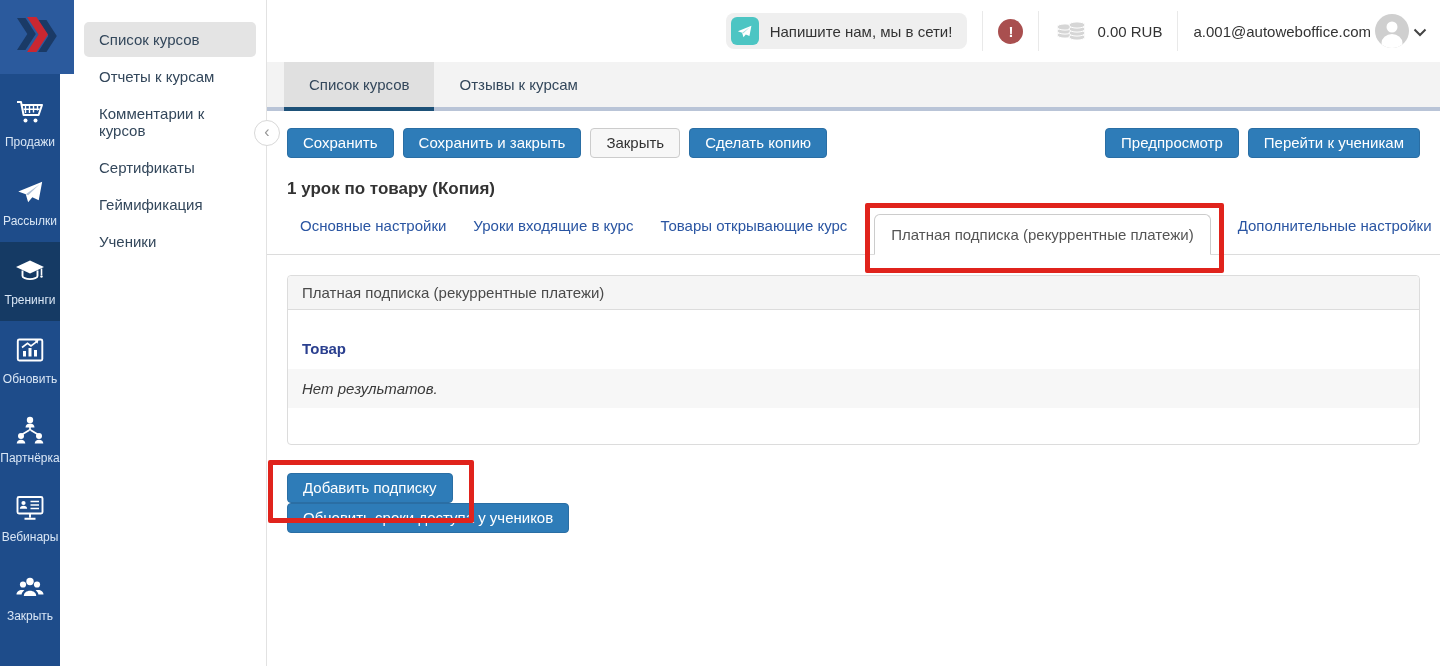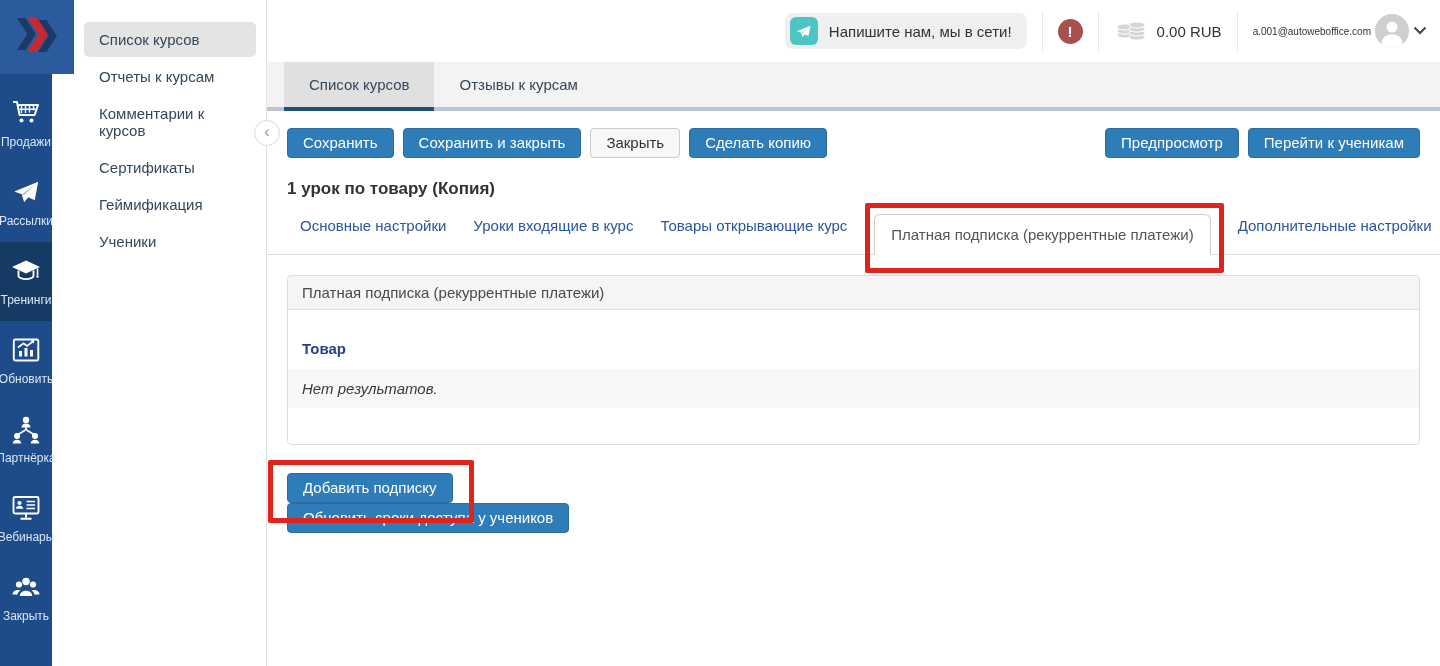--- a/index.html
+++ b/index.html
@@ -1,21 +1,21 @@
 <!DOCTYPE html>
 <html><head>
 <meta charset="utf-8">
 <style>
   * { box-sizing: border-box; margin: 0; padding: 0; }
   html,body { width:1440px; height:666px; }
   body { font-family: "Liberation Sans","DejaVu Sans",sans-serif; background:#fff; }
   .screen { position:relative; width:1440px; height:666px; overflow:hidden; background:#fff; }
 
   
-  .main-sidebar { position:absolute; left:0; top:0; width:52px; height:100%; background:#1e4c8a; z-index:3; }
+  .main-sidebar { position:absolute; left:0; top:0; width:60px; height:100%; background:#1e4c8a; z-index:3; }
   .logo { width:74px; height:74px; background:#2b5a9d; display:flex; align-items:center; justify-content:center; cursor:pointer; }
   .nav-list { margin-top:10px; }
   .nav-item { height:79px; display:flex; flex-direction:column; align-items:center; justify-content:center; gap:7px; color:#d9e6f5; font-size:12px; cursor:pointer; }
   .nav-item.active { background:#153a64; }
   .nav-item svg { display:block; }
 
   
   .second-sidebar { position:absolute; left:74px; top:0; width:193px; height:100%; background:#fff; border-right:1px solid #e2e2e2; padding-top:22px; z-index:2; }
   .side-item { margin:0 10px 2px 10px; padding:9px 15px; font-size:15px; color:#33475b; border-radius:5px; cursor:pointer; }
   .side-item.selected { background:#e4e4e4; }
@@ -24,21 +24,21 @@
 
   
   .content { position:absolute; left:267px; top:0; width:1173px; height:100%; background:#fff; }
 
   .topbar { height:62px; display:flex; align-items:center; justify-content:flex-end; gap:15px; padding:8px 13px; background:#fff; }
   .chat-pill { display:flex; align-items:center; gap:11px; background:#efefef; border-radius:8px; padding:4px 15px 4px 5px; font-size:15px; color:#333; cursor:pointer; }
   .chat-icon { width:28px; height:28px; border-radius:6px; background:#4cc5c3; display:flex; align-items:center; justify-content:center; }
   .vdiv { width:1px; height:40px; background:#e9e9e9; }
   .warn-circle { width:25px; height:25px; border-radius:50%; background:#a94f4f; color:#fff; font-weight:bold; font-size:15px; display:flex; align-items:center; justify-content:center; cursor:pointer; }
   .balance { display:flex; align-items:center; gap:9px; font-size:15px; color:#333; cursor:pointer; }
-  .account { display:flex; align-items:center; gap:4px; font-size:10px; color:#333; cursor:pointer; }
+  .account { display:flex; align-items:center; gap:4px; font-size:15px; color:#333; cursor:pointer; }
   .avatar { width:34px; height:34px; border-radius:50%; background:#cfcfcf; position:relative; overflow:hidden; }
 
   .tabbar { display:flex; padding-left:17px; background:#f3f3f3; border-bottom:4px solid #b9c4d7; height:49px; }
   .tab { padding:0 25px; line-height:45px; height:45px; font-size:15px; color:#33475b; cursor:pointer; }
   .tab.active { background:#e0e0e0; box-shadow:0 4px 0 0 #1d5178; }
 
   .btn { display:inline-block; background:#2e7cb8; color:#fff; border:1px solid #2a6ea4; border-radius:4px; padding:4px 15px; font-size:15px; line-height:20px; cursor:pointer; white-space:nowrap; }
   .btn.light { background:#f7f7f7; color:#333; border-color:#cccccc; }
   .actions { display:flex; justify-content:space-between; margin:17px 20px 0 20px;gap:12px; }
   .btn-group { display:flex; gap:9px; }

